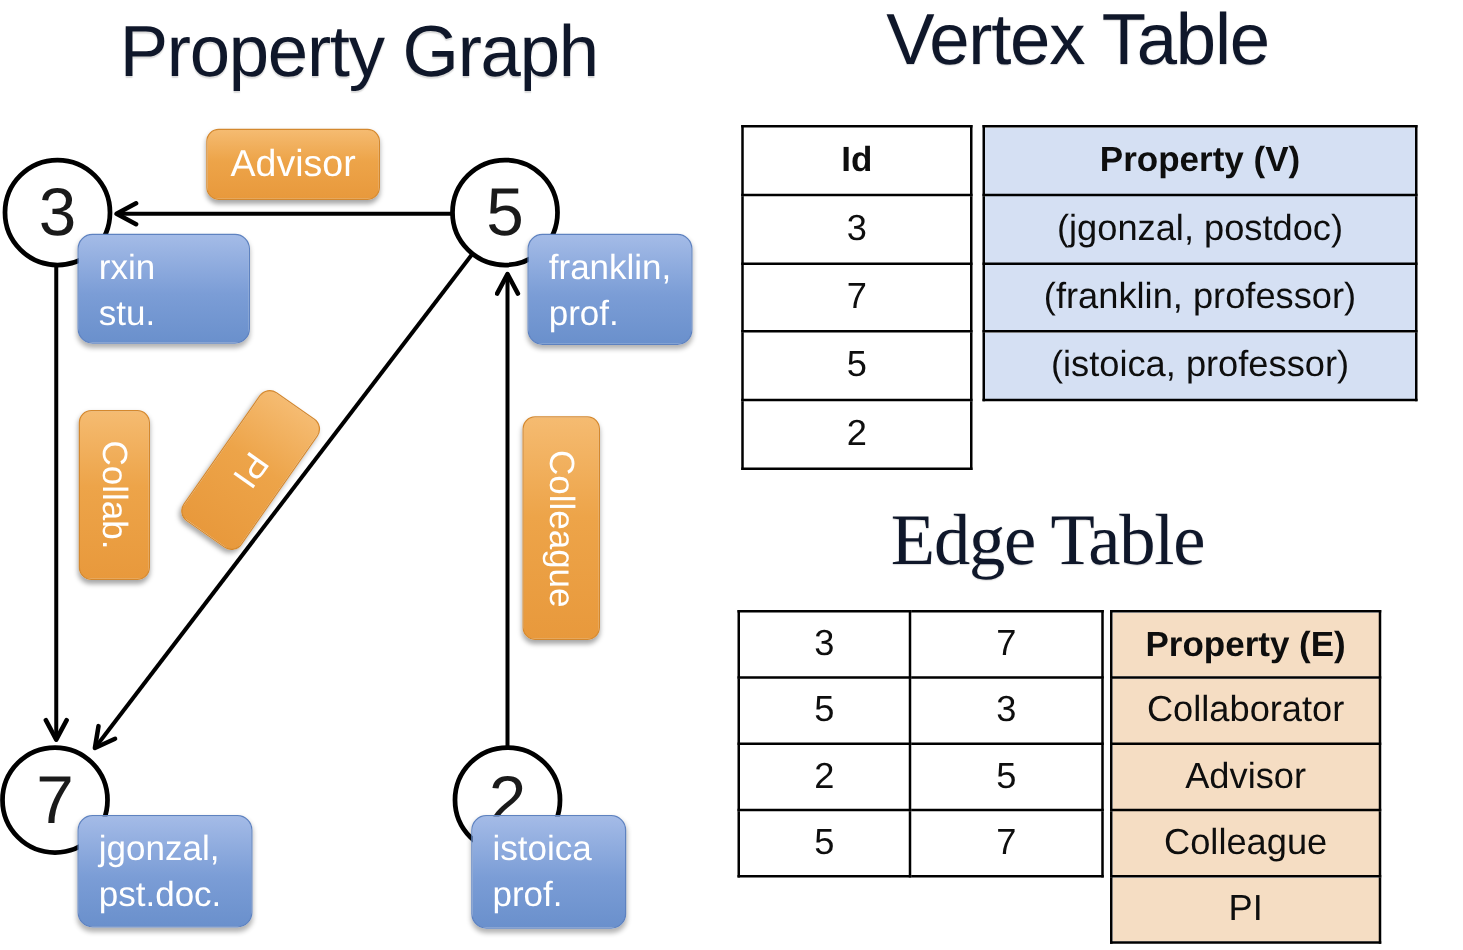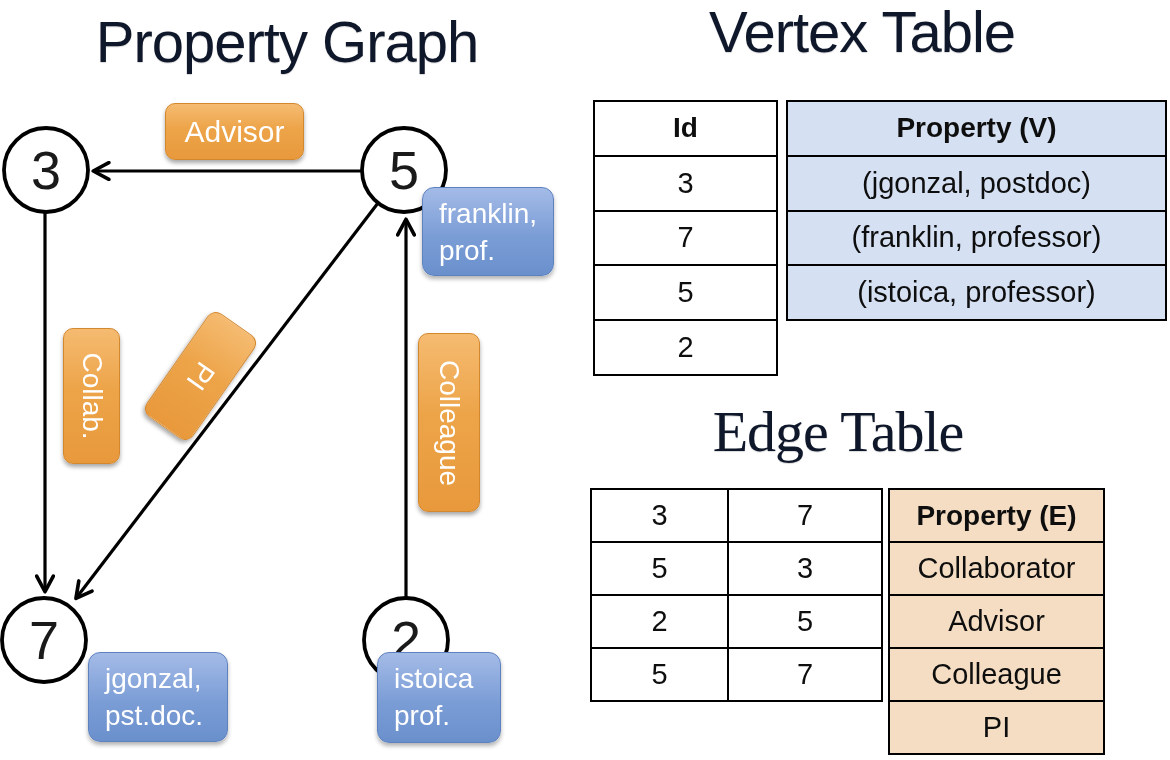--- a/index.html
+++ b/index.html
@@ -79,25 +79,29 @@
   </div>
 
   <div class="badge badge-orange edge-label-v" style="left:172px; top:313px; width:55px; height:124px; transform:rotate(35deg);">
     <span>PI</span>
   </div>
 
   <div class="badge badge-orange edge-label-v" style="left:418px; top:333px; width:60px; height:177px;">
     <span>Colleague</span>
   </div>
 
+  <div class="badge badge-blue node-prop" style="left:62px; top:187px; width:120px; height:79px;">
+    <div>rxin</div>
+    <div>stu.</div>
+  </div>
   <div class="badge badge-blue node-prop" style="left:422px; top:187px; width:114px; height:80px;">
     <div>franklin,</div>
     <div>prof.</div>
   </div>
-  <div class="badge badge-blue node-prop" style="left:62px; top:652px; width:122px; height:81px;margin-left:26px;">
+  <div class="badge badge-blue node-prop" style="left:62px; top:652px; width:122px; height:81px;">
     <div>jgonzal,</div>
     <div>pst.doc.</div>
   </div>
   <div class="badge badge-blue node-prop" style="left:377px; top:652px; width:106px; height:82px;">
     <div>istoica</div>
     <div>prof.</div>
   </div>
 
   <div class="big-title" style="left:828px; top:0;margin-left:34px;">Vertex Table</div>
 
@@ -114,21 +118,21 @@
         </tr>
     <tr>
           <td>5</td>
         </tr>
     <tr>
           <td>2</td>
         </tr>
   </tbody>
     </table>
 
-  <table class="dtable vt" style="left:786px; top:100px; width:381px;">
+  <table class="dtable vt" style="left:786px; top:100px; width:348px;">
     <tbody>
         <tr>
           <td class="hdr bluefill">Property (V)</td>
         </tr>
     <tr>
           <td class="bluefill">(jgonzal, postdoc)</td>
         </tr>
     <tr>
           <td class="bluefill">(franklin, professor)</td>
         </tr>

